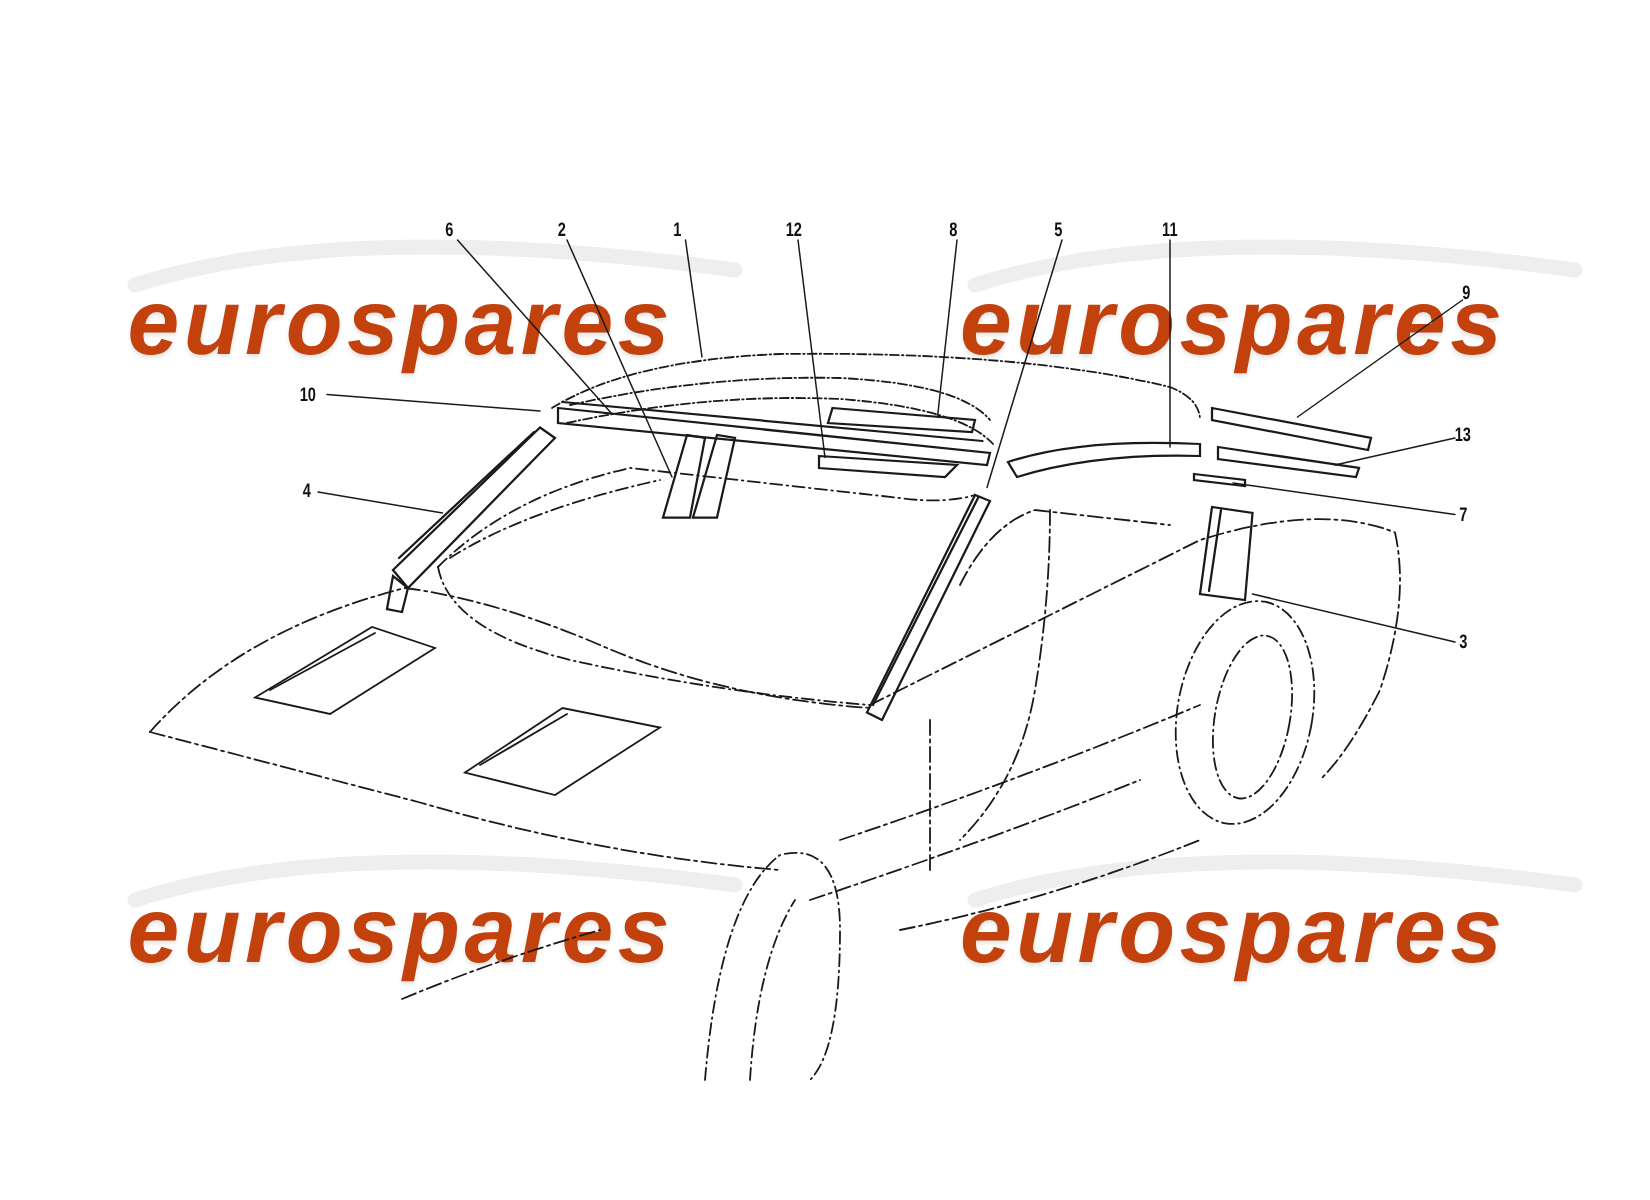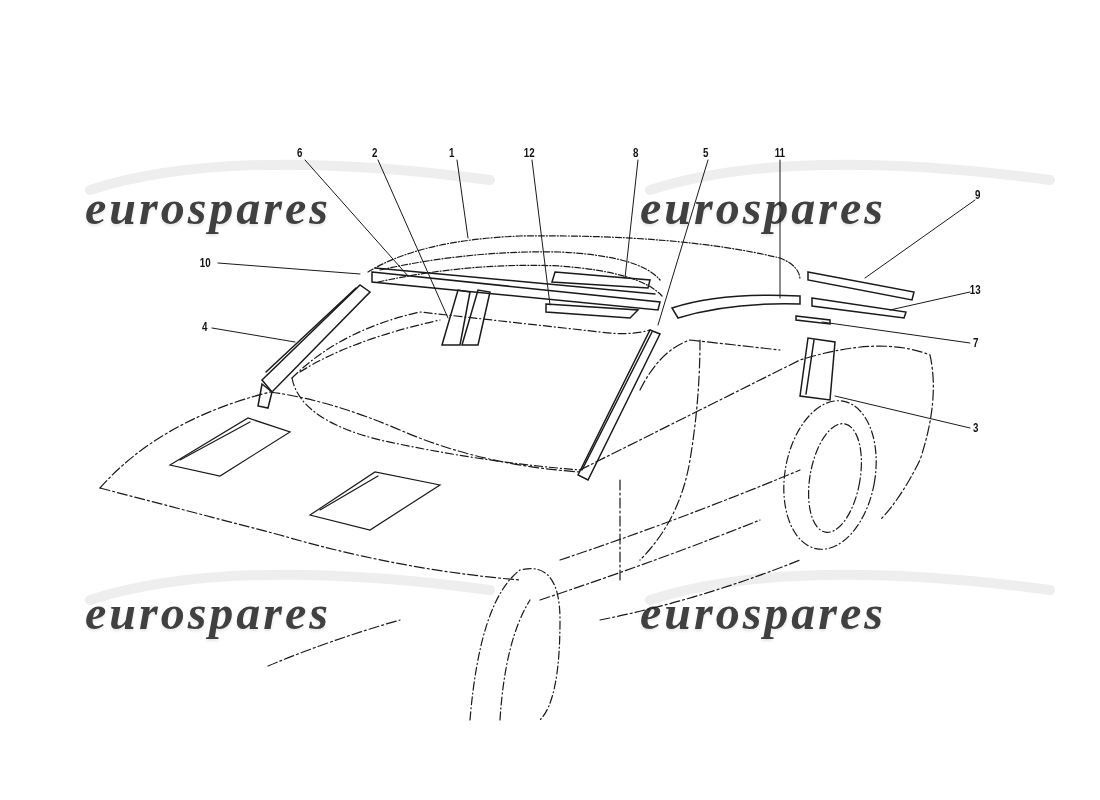--- a/index.html
+++ b/index.html
@@ -1,18 +1,18 @@
 <!DOCTYPE html>
 <html><head>
 <meta charset="utf-8">
 <style>
   html, body { margin:0; padding:0; background:#ffffff; }
   body { width:1100px; height:800px; position:relative; overflow:hidden; font-family:"Liberation Sans", sans-serif; }
   #stage { position:absolute; left:0; top:0; width:1100px; height:800px; }
-  .watermark { position:absolute; font-family:Liberation Serif, serif; font-style:italic; font-weight:bold; font-size:48px; color:#404040; letter-spacing:3px; text-shadow: 0 2px 3px #e4e4e4; user-select:none; }
+  .watermark { position:absolute; font-family:Liberation Sans, sans-serif; font-style:italic; font-weight:bold; font-size:62px; color:#c2410c; letter-spacing:3px; text-shadow: 0 2px 3px #e4e4e4; user-select:none; }
   .swoosh { position:absolute; }
   .callout { position:absolute; font-family:"Liberation Sans Narrow","Liberation Sans", sans-serif; font-size:13px; font-weight:bold; color:#111; transform:scaleX(0.75); transform-origin:center; line-height:1; }
 </style>
 </head>
 <body>
 
 <div id="stage">
 
   <svg class="swoosh" style="left:80px;top:150px" width="420" height="50">
       <path d="M10 40 Q150 -5 410 30" stroke="#eeeeee" stroke-width="10" fill="none" stroke-linecap="round"></path>

